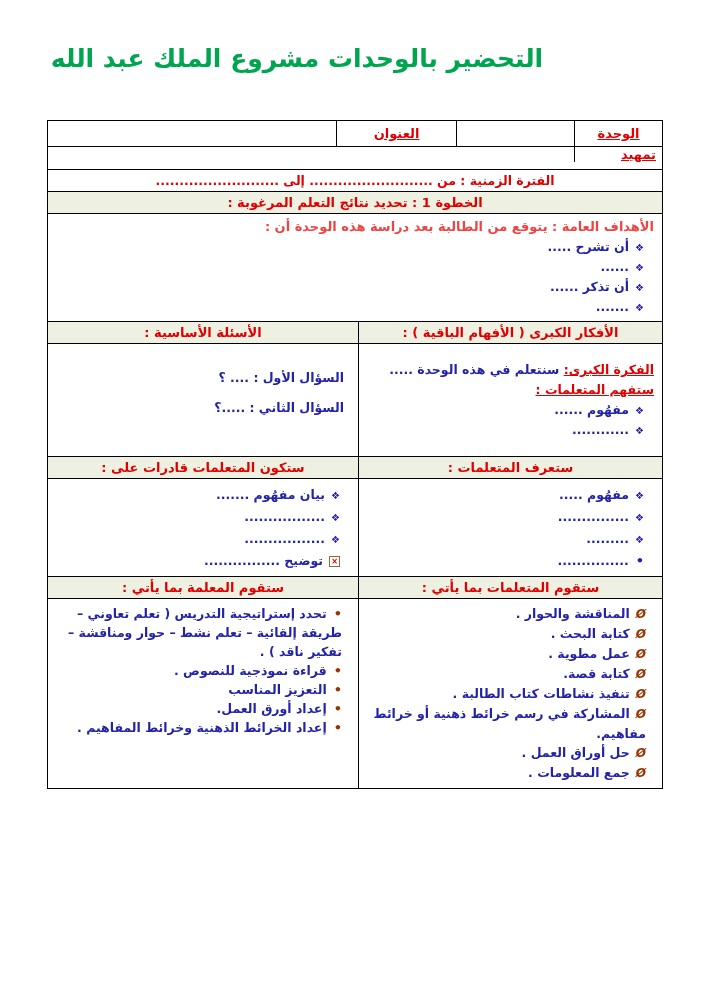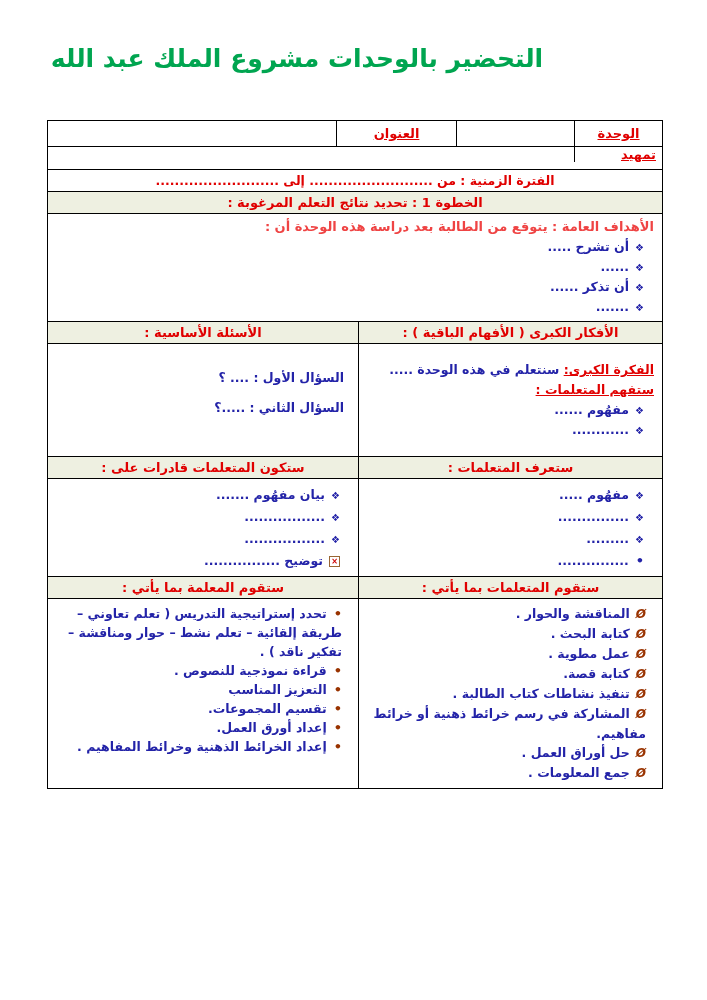--- a/index.html
+++ b/index.html
@@ -167,21 +167,20 @@
           <li><span class="mk-pen">Ø</span><span>المشاركة في رسم خرائط ذهنية أو خرائط مفاهيم.</span></li>
           <li><span class="mk-pen">Ø</span><span>حل أوراق العمل .</span></li>
           <li><span class="mk-pen">Ø</span><span>جمع المعلومات .</span></li>
         </ul>
       </div>
       <div class="cell col-l">
         <ul class="blist">
           <li><span class="mk-dot">•</span><span>تحدد إستراتيجية التدريس ( تعلم تعاوني – طريقة إلقائية – تعلم نشط – حوار ومناقشة – تفكير ناقد ) .</span></li>
           <li><span class="mk-dot">•</span><span>قراءة نموذجية للنصوص .</span></li>
           <li><span class="mk-dot">•</span><span>التعزيز المناسب</span></li>
-          <li><span class="mk-dot">•</span><span>تقسيم المجموعات.</span></li>
           <li><span class="mk-dot">•</span><span>إعداد أورق العمل.</span></li>
           <li><span class="mk-dot">•</span><span>إعداد الخرائط الذهنية وخرائط المفاهيم .</span></li>
         </ul>
       </div>
     </div>
 
   </div>
 </div>
 
 </body></html>

